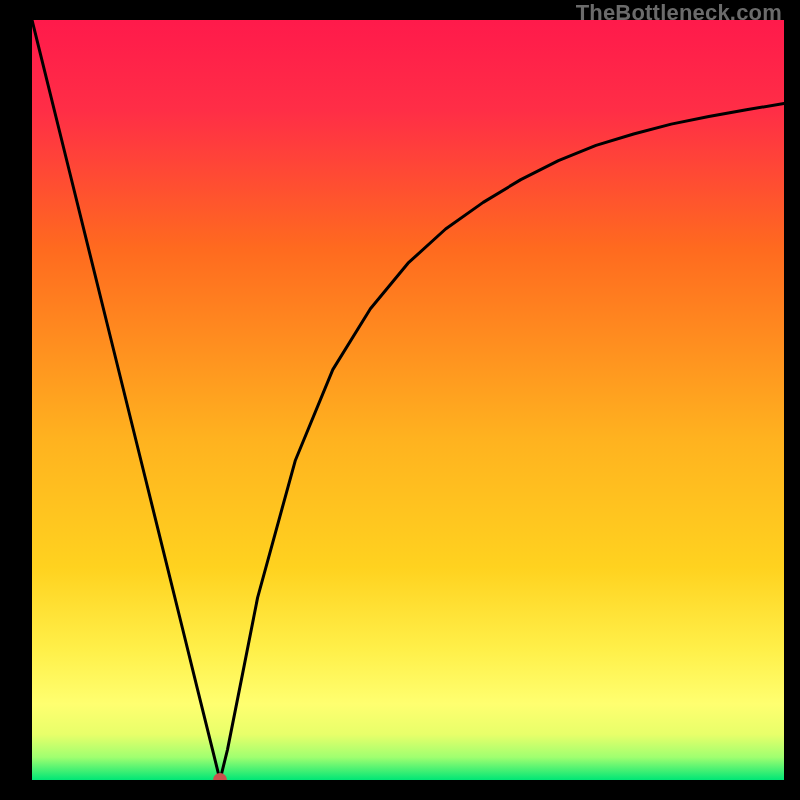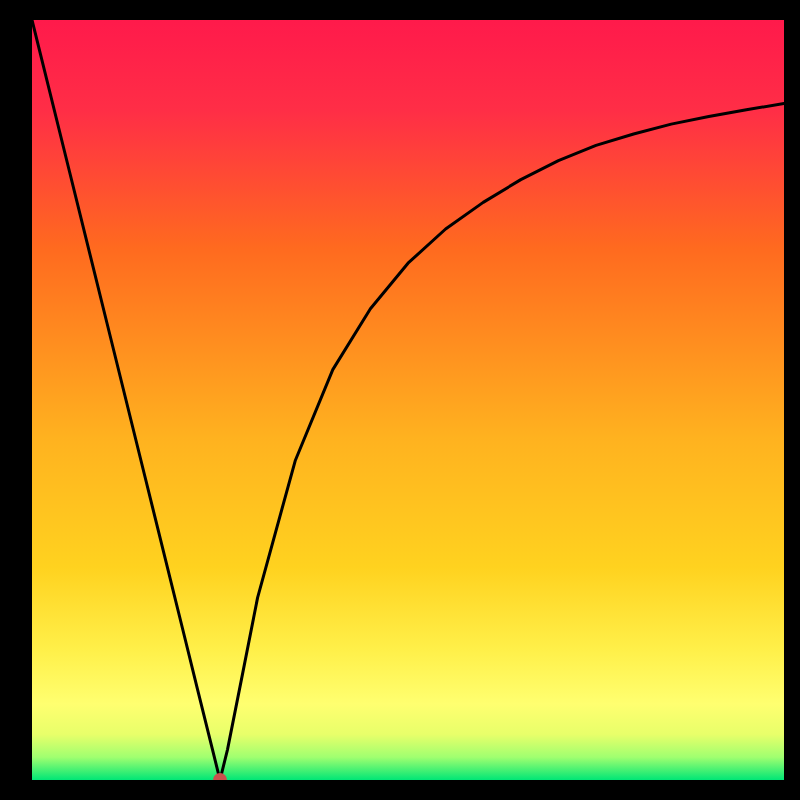--- a/index.html
+++ b/index.html
@@ -52,13 +52,14 @@
         <stop offset="90%" stop-color="#ffff70"></stop>
         <stop offset="94%" stop-color="#e8ff6a"></stop>
         <stop offset="97%" stop-color="#a0ff70"></stop>
         <stop offset="100%" stop-color="#00e676"></stop>
       </linearGradient>
     </defs>
     <rect x="0" y="0" width="752" height="760" fill="url(#bg-grad)"></rect>
     <path id="curve-path" fill="none" stroke="#000" stroke-width="3" stroke-linejoin="round" stroke-linecap="round" d="M0.0 0.0 L37.6 152.0 L75.2 304.0 L112.8 456.0 L150.4 608.0 L165.4 668.8 L180.5 729.6 L188.0 760.0 L195.5 729.6 L210.6 653.6 L225.6 577.6 L263.2 440.8 L300.8 349.6 L338.4 288.8 L376.0 243.2 L413.6 209.0 L451.2 182.4 L488.8 159.6 L526.4 140.6 L564.0 125.4 L601.6 114.0 L639.2 104.1 L676.8 96.5 L714.4 89.7 L752.0 83.6 "></path>
     <circle id="marker-dot" r="7" fill="#c9524d" cx="188.0" cy="760.0"></circle>
   </svg>
+  <div class="watermark">TheBottleneck.com</div>
 </div>
 
 </body></html>

